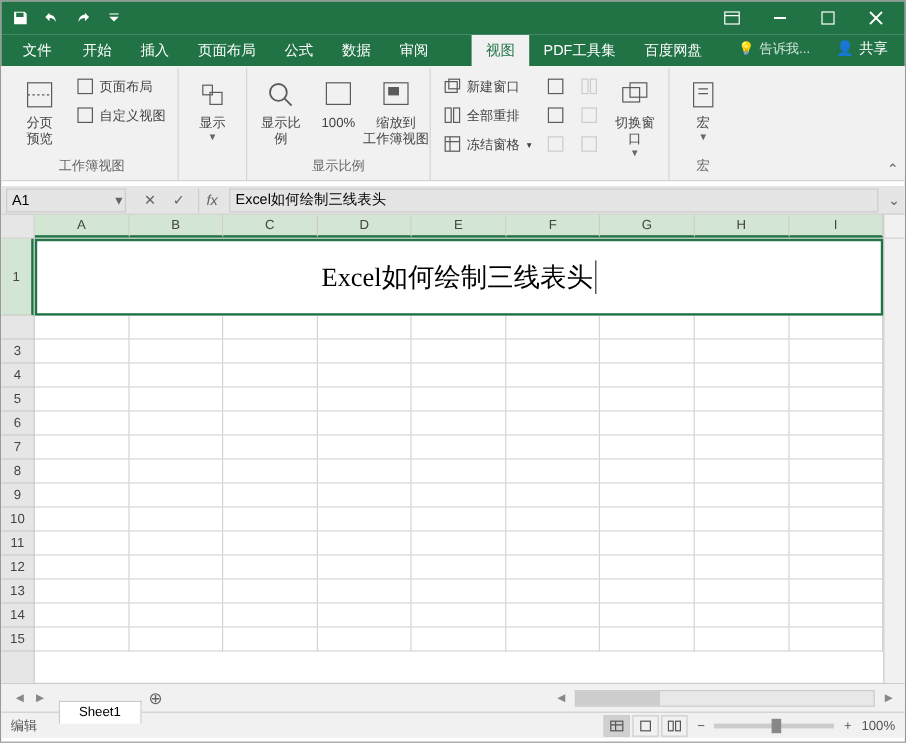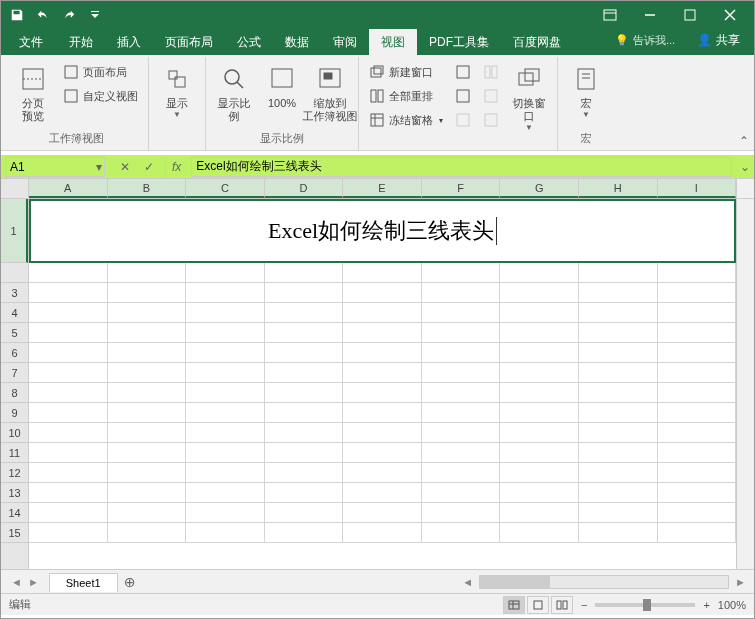--- a/index.html
+++ b/index.html
@@ -8,36 +8,36 @@
 .qat { display: flex; align-items: center; gap: 2px; }
 .qat-btn { width: 24px; height: 22px; display: flex; align-items: center; justify-content: center; cursor: pointer; }
 .qat-btn svg { fill: #fff; }
 .title-text { position: absolute; left: 50%; transform: translateX(-50%); display: flex; align-items: center; gap: 4px; font-size: 12px; }
 .title-suffix { color: #b8d8c7; }
 .win-controls { margin-left: auto; display: flex; }
 .win-btn { width: 40px; height: 28px; display: flex; align-items: center; justify-content: center; cursor: pointer; }
 .ribbon-tabs { background: #217346; color: #fff; height: 26px; display: flex; align-items: flex-start; padding: 0 4px; font-size: 12px; }
 .tab { padding: 0 12px; height: 26px; display: flex; align-items: center; cursor: pointer; }
 .tab.file { padding: 0 14px; }
-.tab.active { background: #f1f1f1; color: #217346; }
+.tab.active { background: #f1f1f1; color: #217346; margin-left: 24px; }
 .tab-right { margin-left: auto; display: flex; align-items: center; gap: 4px; }
 .tell-me { display: flex; align-items: center; gap: 4px; padding: 0 8px; color: #d0e5d9; font-size: 11px; }
 .share-btn { display: flex; align-items: center; gap: 4px; padding: 0 10px; height: 22px; cursor: pointer; }
 .ribbon { background: #f1f1f1; border-bottom: 1px solid #d4d4d4; height: 96px; display: flex; padding: 2px 4px 0; }
 .ribbon-group { display: flex; flex-direction: column; border-right: 1px solid #d4d4d4; padding: 0 6px 2px; }
 .group-content { display: flex; flex: 1; align-items: flex-start; gap: 4px; padding-top: 4px; }
 .group-label { text-align: center; font-size: 11px; color: #666; padding: 2px 0; }
 .big-btn { display: flex; flex-direction: column; align-items: center; width: 44px; padding: 2px; cursor: pointer; text-align: center; }
 .big-btn .icon-box { width: 32px; height: 32px; display: flex; align-items: center; justify-content: center; }
 .big-btn-label { font-size: 11px; color: #444; line-height: 1.2; margin-top: 2px; }
 .small-btn-stack { display: flex; flex-direction: column; gap: 2px; }
 .small-btn { display: flex; align-items: center; gap: 4px; height: 22px; padding: 0 4px; cursor: pointer; font-size: 11px; color: #444; white-space: nowrap; }
 .small-btn .mini-icon { width: 16px; height: 16px; display: flex; align-items: center; justify-content: center; }
 .collapse-btn { position: absolute; right: 6px; top: 134px; cursor: pointer; color: #666; }
-.formula-bar { height: 24px; border-bottom: 1px solid #ccc; display: flex; align-items: center; background: #bef264; margin-top: 4px; }
+.formula-bar { height: 24px; border-bottom: 1px solid #ccc; display: flex; align-items: center; background: #e5e5e5; margin-top: 4px; }
 .name-box { width: 100px; border: 1px solid #ccc; height: 20px; margin: 0 4px; display: flex; align-items: center; padding: 0 4px; font-size: 12px; position: relative; }
 .name-box-dd { position: absolute; right: 2px; color: #666; }
 .fb-btns { display: flex; gap: 8px; padding: 0 8px; border-right: 1px solid #ccc; height: 20px; align-items: center; }
 .fb-btn { cursor: pointer; color: #666; width: 16px; text-align: center; }
 .fx { font-style: italic; color: #666; padding: 0 6px; }
 .formula-input { flex: 1; border: 1px solid #ccc; height: 20px; margin: 0 4px; padding: 0 4px; font-size: 12px; display: flex; align-items: center; }
 .fb-expand { width: 18px; text-align: center; color: #666; cursor: pointer; }
 .sheet-area { display: flex; height: 370px; }
 .row-headers { width: 28px; background: #e6e6e6; border-right: 1px solid #ccc; }
 .corner { height: 20px; background: #e6e6e6; border-bottom: 1px solid #ccc; border-right: 1px solid #ccc; }
@@ -49,21 +49,21 @@
 .row-h.tall { height: 64px; }
 .grid-body { flex: 1; position: relative; }
 .grid-row { display: flex; height: 20px; }
 .grid-row.tall { height: 64px; }
 .cell { flex: 1; border-right: 1px solid #d4d4d4; border-bottom: 1px solid #d4d4d4; }
 .merged-cell { position: absolute; left: 0; top: 0; right: 0; height: 64px; border: 2px solid #217346; display: flex; align-items: center; justify-content: center; font-size: 22px; font-family: SimSun, serif; background: #fff; }
 .cursor-line { border-right: 1px solid #333; height: 28px; margin-left: 2px; }
 .vscroll { width: 18px; background: #f1f1f1; border-left: 1px solid #ccc; }
 .sheet-tabs { height: 24px; border-top: 1px solid #ccc; display: flex; align-items: center; background: #f1f1f1; font-size: 11px; }
 .st-nav { display: flex; gap: 6px; padding: 0 10px; color: #888; }
-.st-tab { background: #fff; border: 1px solid #ccc; border-bottom: none; padding: 3px 16px; position: relative; top: 1px; cursor: pointer; }
+.st-tab { background: #fff; border: 1px solid #ccc; border-bottom: none; padding: 3px 16px; position: relative; top: 12px; cursor: pointer; }
 .st-add { width: 24px; text-align: center; cursor: pointer; color: #666; font-size: 14px; }
 .hscroll { flex: 1; display: flex; align-items: center; justify-content: flex-end; padding: 0 8px; }
 .hscroll-track { width: 250px; height: 14px; background: #e8e8e8; border: 1px solid #ccc; display: flex; align-items: center; }
 .hscroll-thumb { width: 70px; height: 12px; background: #cdcdcd; }
 .statusbar { height: 22px; background: #f1f1f1; border-top: 1px solid #ccc; display: flex; align-items: center; padding: 0 8px; font-size: 11px; color: #555; }
 .sb-right { margin-left: auto; display: flex; align-items: center; gap: 8px; }
 .view-btns { display: flex; gap: 2px; }
 .vb { width: 22px; height: 18px; border: 1px solid #ccc; display: flex; align-items: center; justify-content: center; cursor: pointer; }
 .vb.active { background: #d0d0d0; }
 .zoom-slider { width: 100px; height: 4px; background: #ccc; position: relative; }

